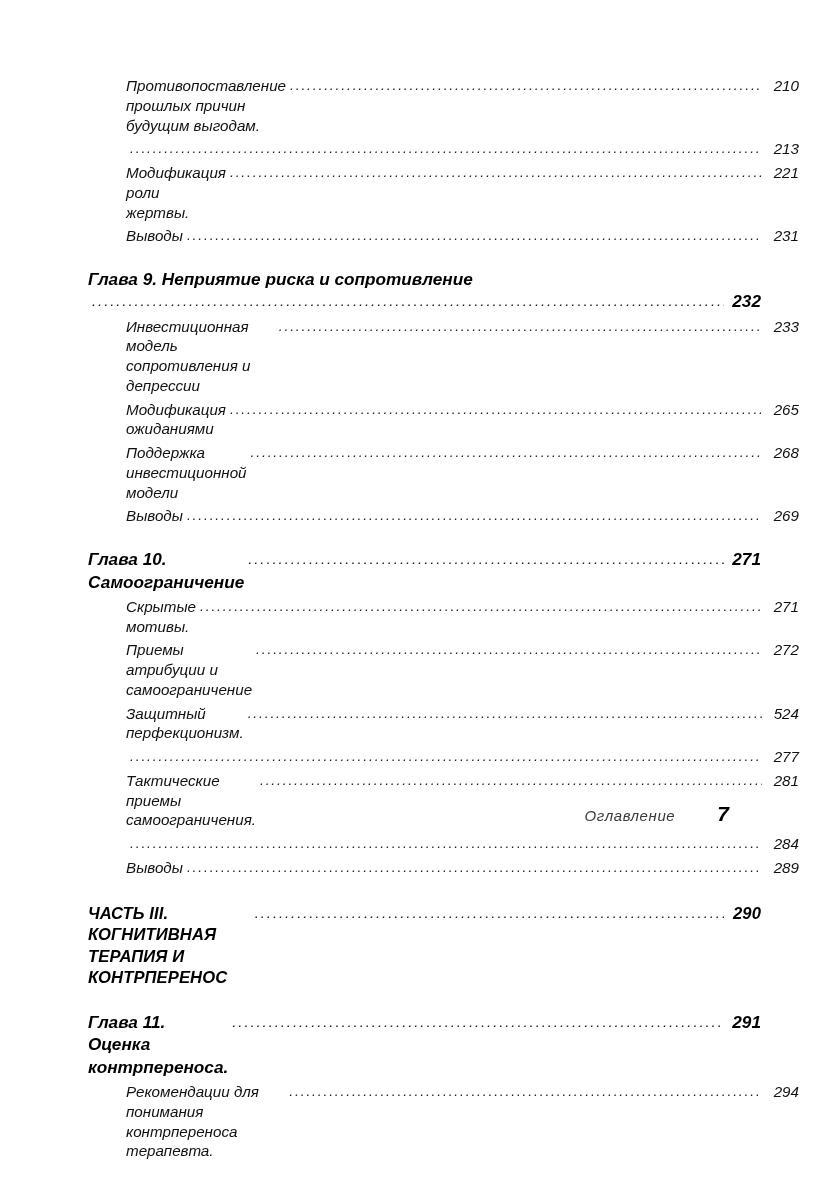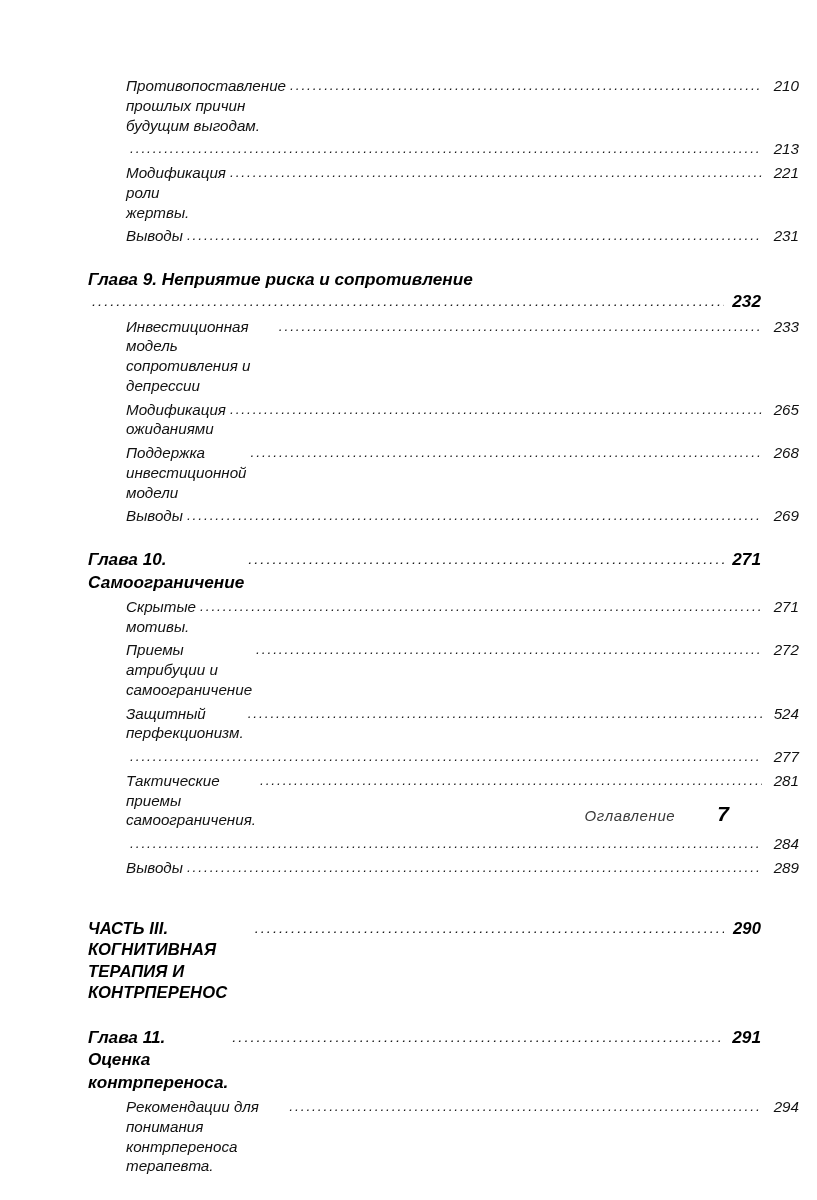--- a/index.html
+++ b/index.html
@@ -83,21 +83,21 @@
   .chapter.two-line .line2 {
     display: flex;
     align-items: baseline;
     width: 100%;
   }
 
   
   .part {
     font-size: 16.6px;
     font-weight: 700;
-    margin-top: 40px;
+    margin-top: 25px;
     margin-bottom: 4px;
     letter-spacing: 0.1px;
   }
   .part .leader { letter-spacing: 1.9px; font-size: 15px; font-weight: 400; }
 
   
   .footer {
     position: absolute;
     left: 88px;
     right: 88px;

